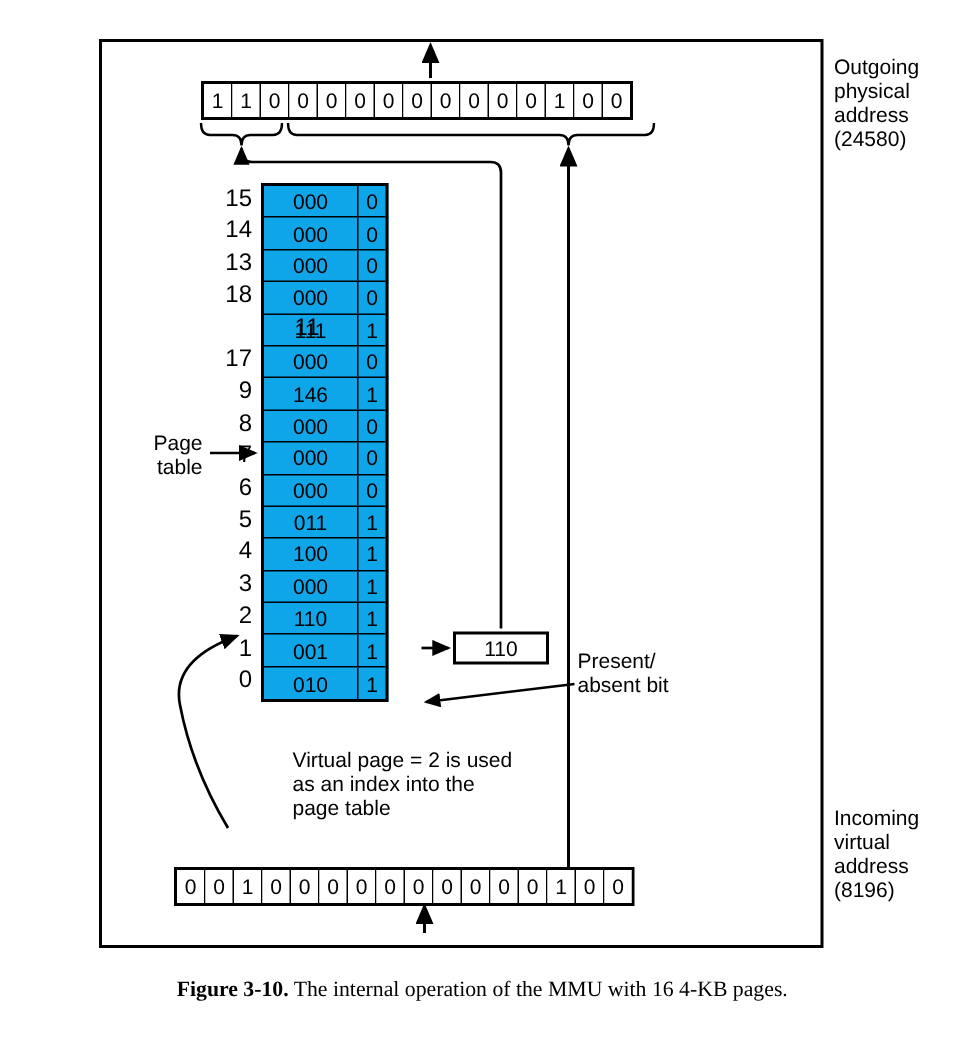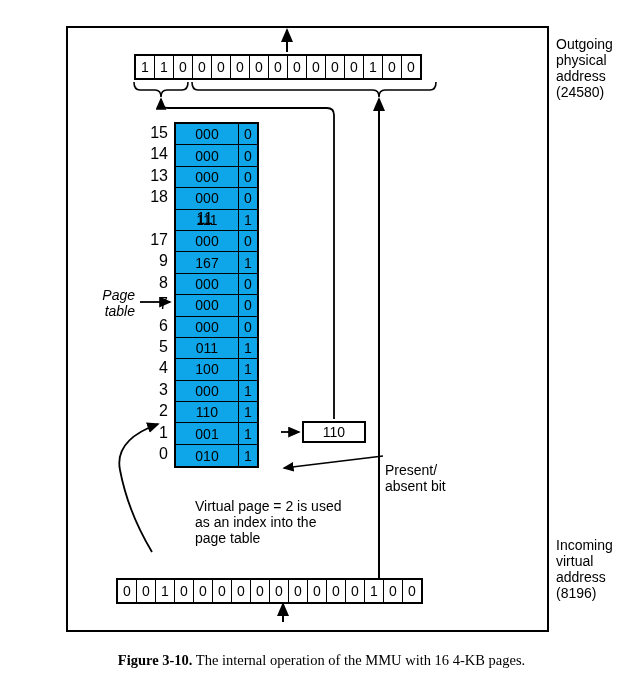--- a/index.html
+++ b/index.html
@@ -121,22 +121,22 @@
   
   .label {
     position: absolute;
     font-size: 14px;
     line-height: 16px;
     white-space: pre-line;
   }
   #label-outgoing { left: 556px; top: 36px; }
   #label-incoming { left: 556px; top: 537px; }
   #label-offset   { left: 389px; top: 272px; }
-  #label-page-table { left: 83px; top: 287px; text-align: right; width: 52px; font-style: italic; }
-  #label-present  { left: 385px; top: 462px; }
+  #label-page-table { left: 83px; top: 287px; text-align: right; width: 52px; }
+  #label-present  { left: 385px; top: 432px; }
   #label-virtual-note { left: 163px; top: 498px; margin-left: 32px; }
 
   
   #caption {
     position: absolute;
     left: 0;
     top: 652px;
     width: 643px;
     text-align: center;
     font-family: Liberation Serif, serif;
@@ -215,21 +215,21 @@
       </div>
       <div class="pt-row">
         <div class="pt-frame">111</div>
         <div class="pt-present">1</div>
       </div>
       <div class="pt-row">
         <div class="pt-frame">000</div>
         <div class="pt-present">0</div>
       </div>
       <div class="pt-row">
-        <div class="pt-frame">167</div>
+        <div class="pt-frame">146</div>
         <div class="pt-present">1</div>
       </div>
       <div class="pt-row">
         <div class="pt-frame">000</div>
         <div class="pt-present">0</div>
       </div>
       <div class="pt-row">
         <div class="pt-frame">000</div>
         <div class="pt-present">0</div>
       </div>

